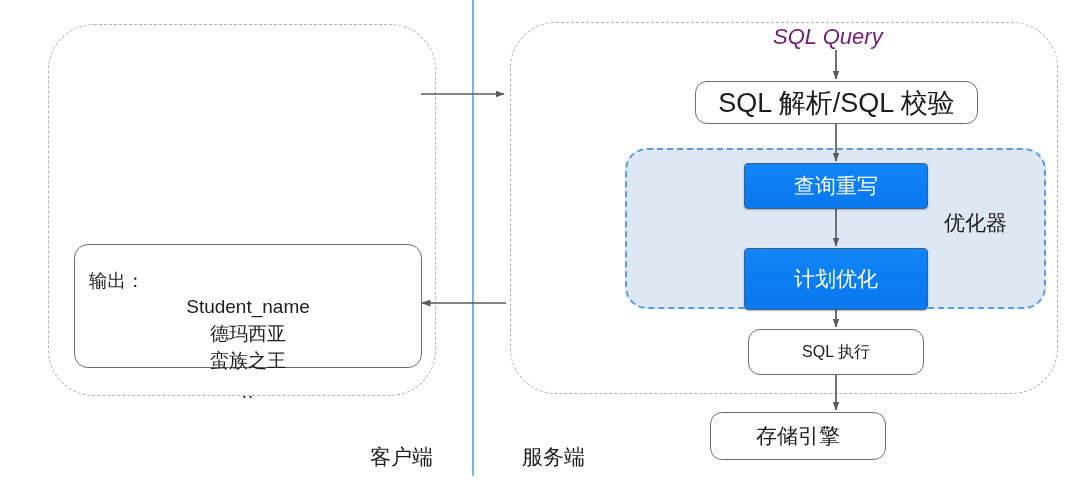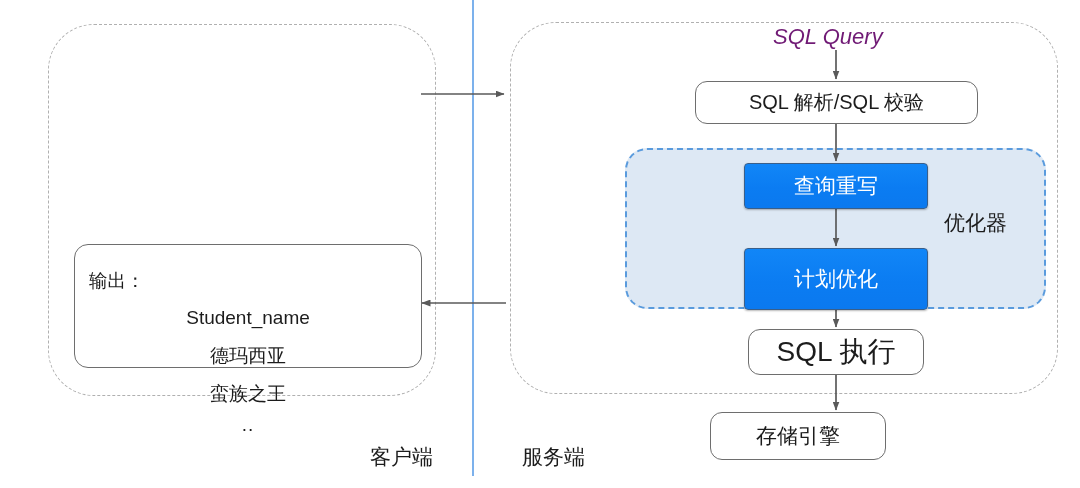--- a/index.html
+++ b/index.html
@@ -82,32 +82,32 @@
   }
   #box-output .lead {
     font-size: 18.5px;
     text-align: left;
     line-height: 1.2;
   }
   #box-output .rows {
     text-align: center;
     font-size: 19px;
     line-height: 1.27;
-    margin-top: 14px;
+    margin-top: 3px;
   }
   #box-output .dots {
     text-align: center;
     font-size: 19px;
     margin-top: 7px;
     letter-spacing: 1px;
   }
 
   
-  #box-parse  { left: 695px; top: 81px;  width: 283px; height: 43px; font-size: 20px; }
-  #box-exec   { left: 748px; top: 329px; width: 176px; height: 46px; font-size: 28px; }
+  #box-parse  { left: 695px; top: 81px;  width: 283px; height: 43px; font-size: 27px; }
+  #box-exec   { left: 748px; top: 329px; width: 176px; height: 46px; font-size: 16px; }
   #box-storage{ left: 710px; top: 412px; width: 176px; height: 48px; font-size: 21px; }
 
   
   #optimizer-panel {
     position: absolute;
     left: 625px; top: 148px; width: 421px; height: 161px;
     box-sizing: border-box;
     background: #dde8f4;
     border: 2px dashed #5a9bdd;
     border-radius: 22px;

